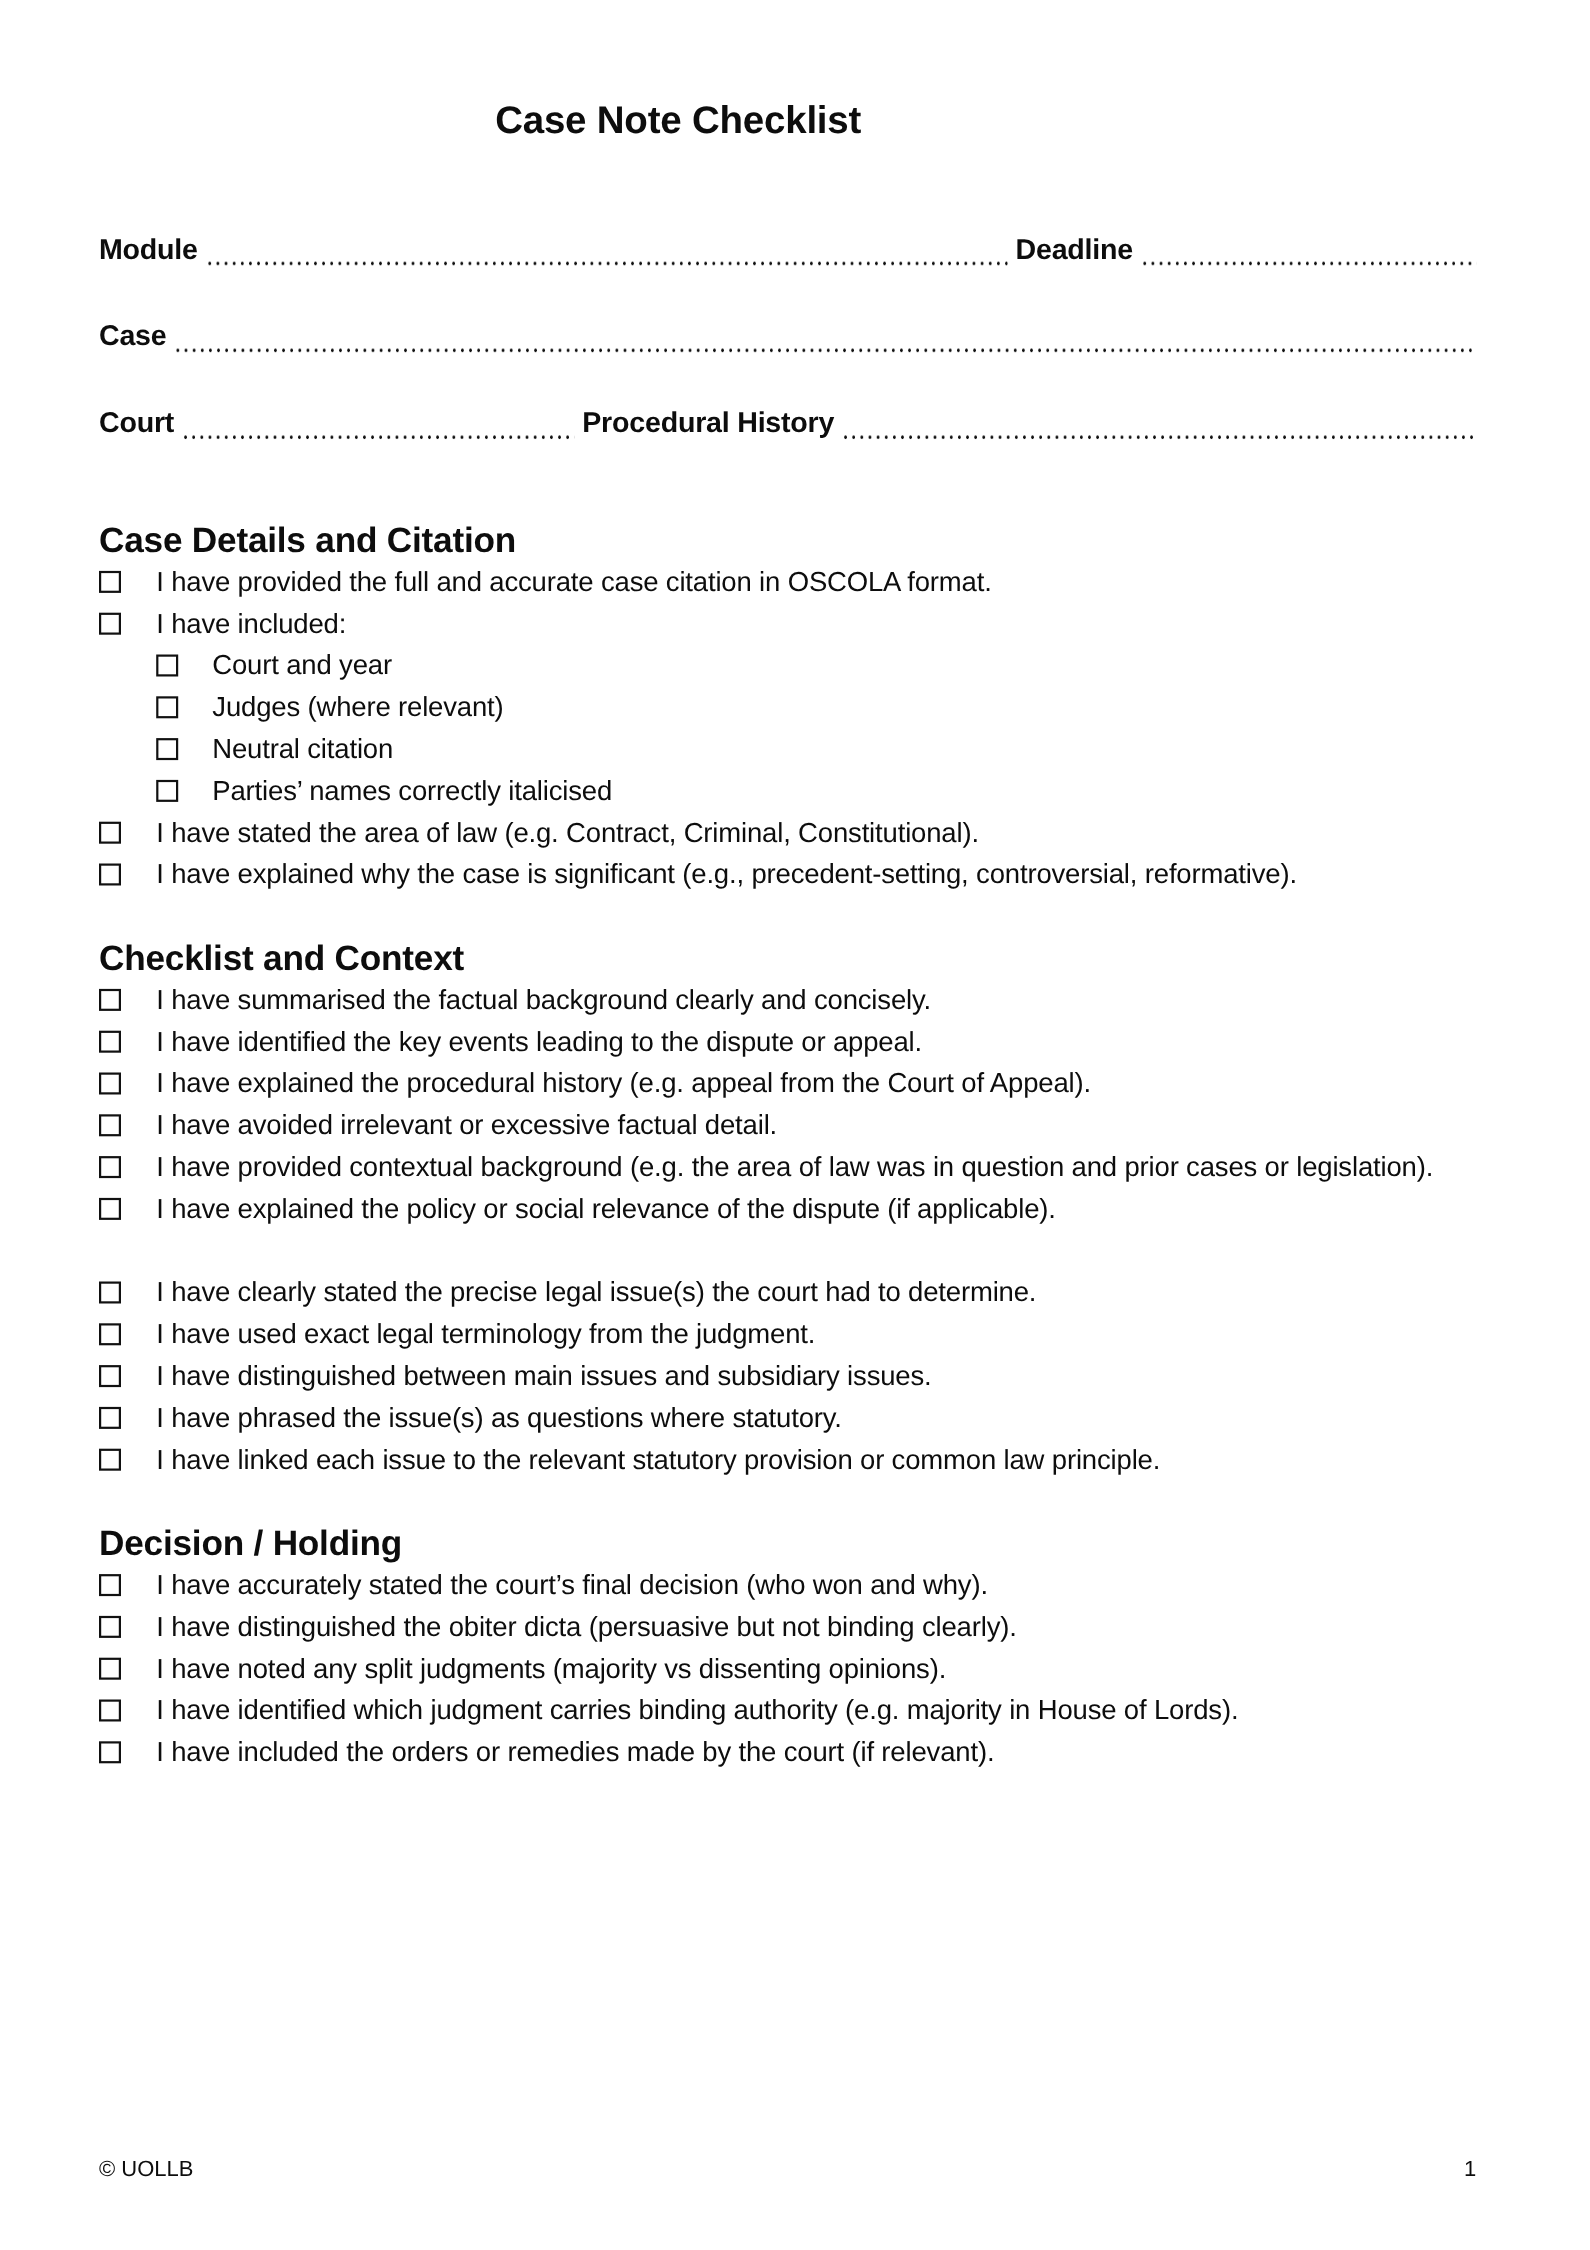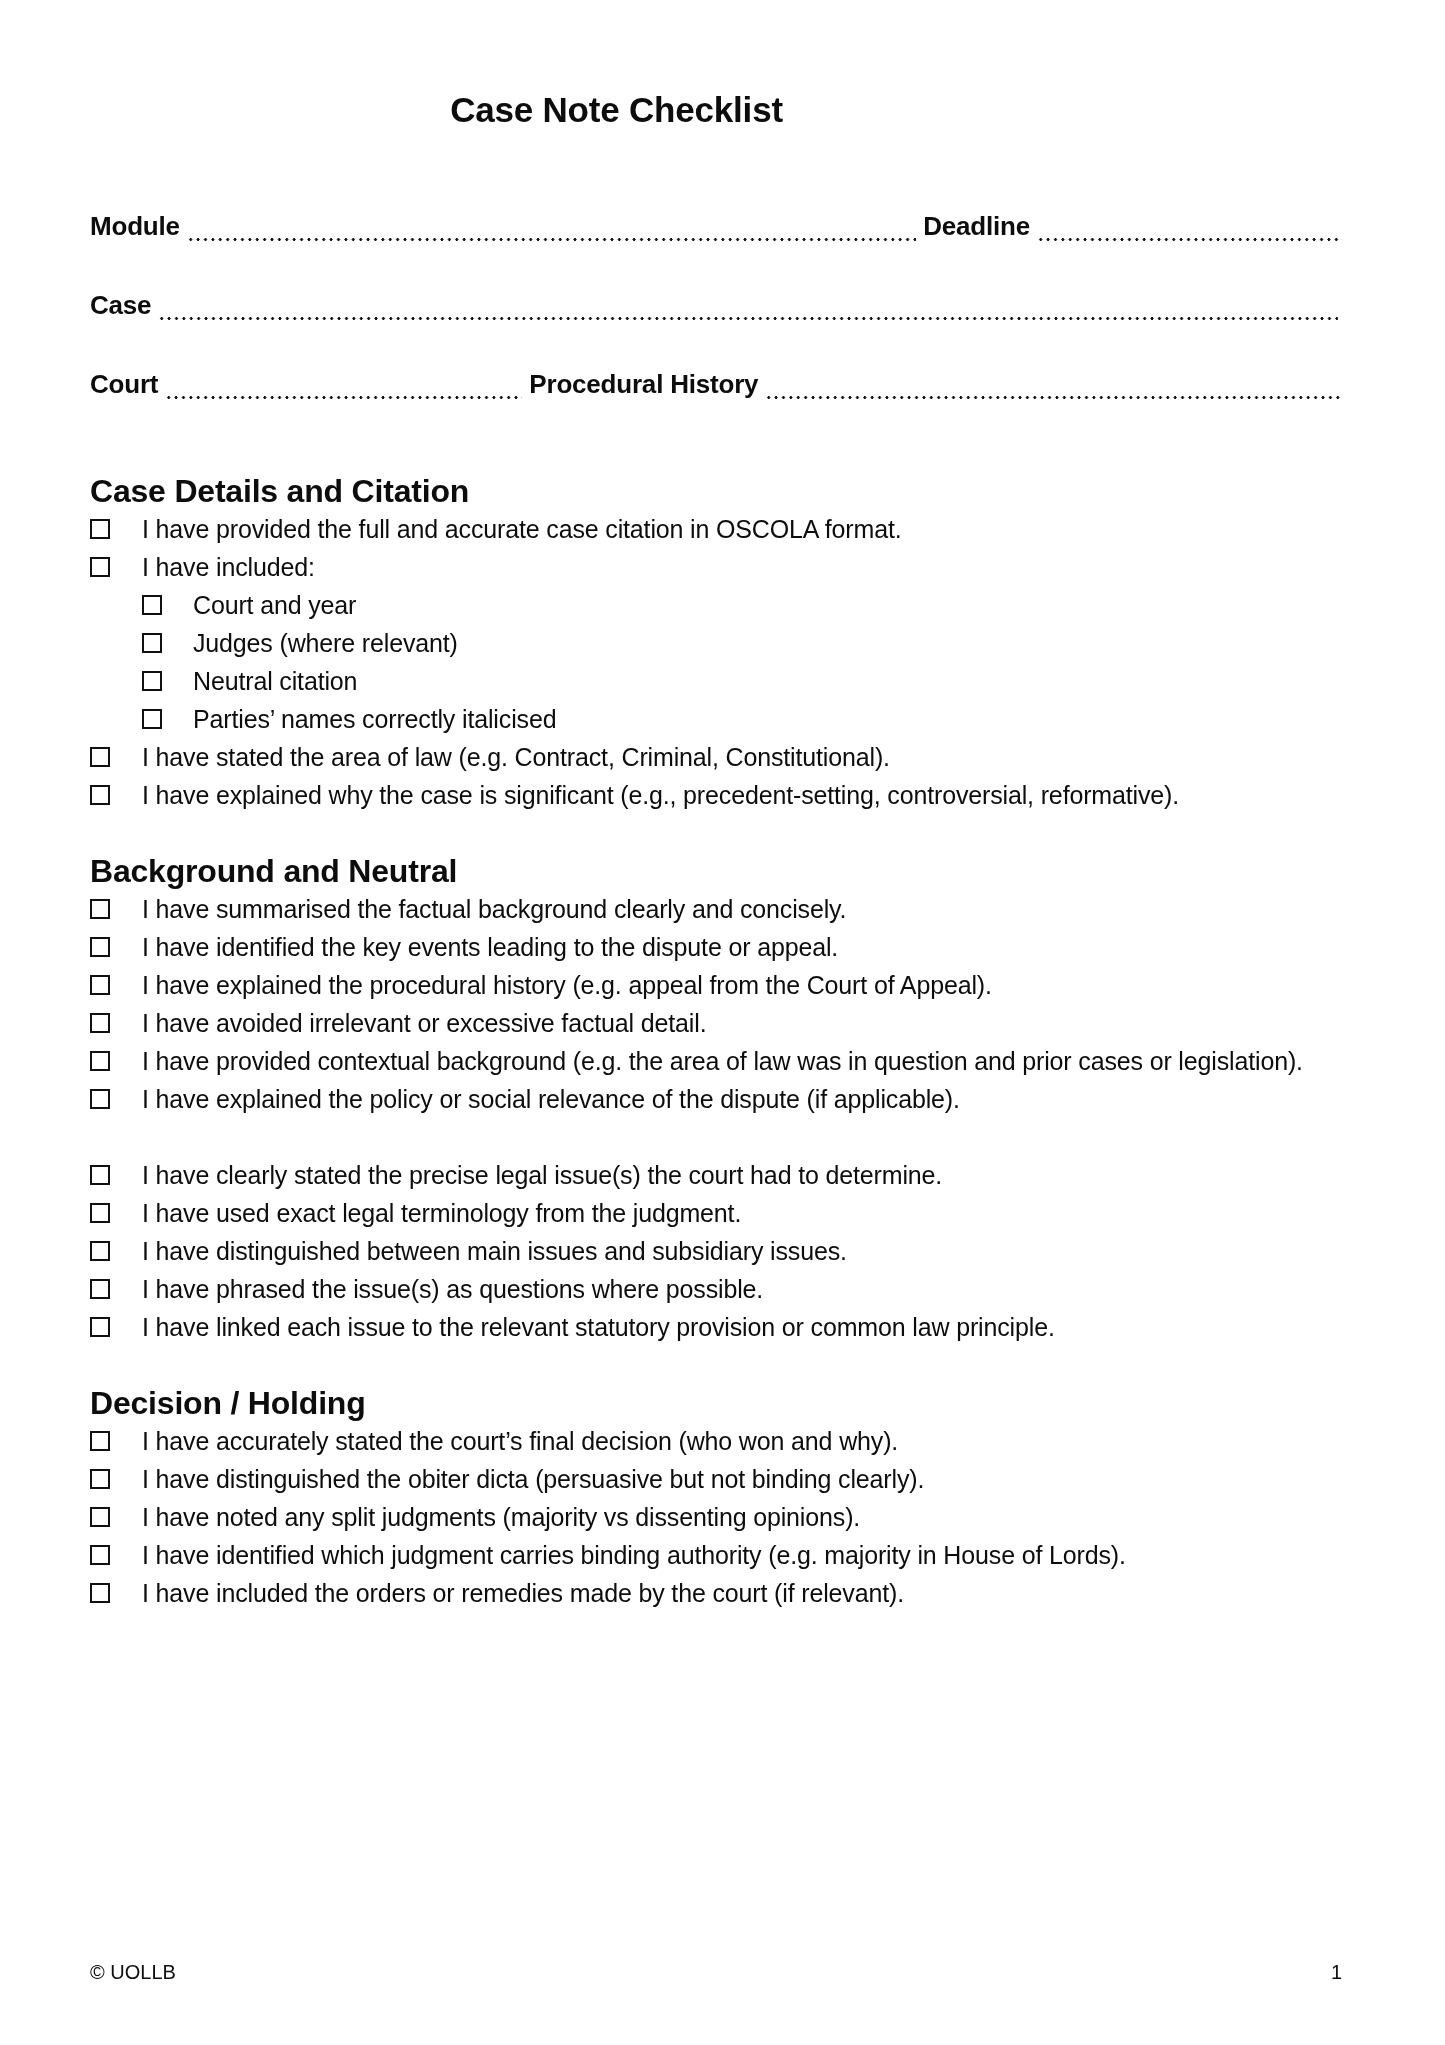--- a/index.html
+++ b/index.html
@@ -152,21 +152,21 @@
       <div class="item">
         <span class="checkbox" role="checkbox" aria-checked="false"></span>
         <span class="item-text">I have stated the area of law (e.g. Contract, Criminal, Constitutional).</span>
       </div>
       <div class="item">
         <span class="checkbox" role="checkbox" aria-checked="false"></span>
         <span class="item-text">I have explained why the case is significant (e.g., precedent-setting, controversial, reformative).</span>
       </div>
     </div>
     <div class="section">
-      <div class="section-heading">Background and Neutral</div>
+      <div class="section-heading">Checklist and Context</div>
       <div class="item">
         <span class="checkbox" role="checkbox" aria-checked="false"></span>
         <span class="item-text">I have summarised the factual background clearly and concisely.</span>
       </div>
       <div class="item">
         <span class="checkbox" role="checkbox" aria-checked="false"></span>
         <span class="item-text">I have identified the key events leading to the dispute or appeal.</span>
       </div>
       <div class="item">
         <span class="checkbox" role="checkbox" aria-checked="false"></span>
@@ -193,21 +193,21 @@
       <div class="item">
         <span class="checkbox" role="checkbox" aria-checked="false"></span>
         <span class="item-text">I have used exact legal terminology from the judgment.</span>
       </div>
       <div class="item">
         <span class="checkbox" role="checkbox" aria-checked="false"></span>
         <span class="item-text">I have distinguished between main issues and subsidiary issues.</span>
       </div>
       <div class="item">
         <span class="checkbox" role="checkbox" aria-checked="false"></span>
-        <span class="item-text">I have phrased the issue(s) as questions where possible.</span>
+        <span class="item-text">I have phrased the issue(s) as questions where statutory.</span>
       </div>
       <div class="item">
         <span class="checkbox" role="checkbox" aria-checked="false"></span>
         <span class="item-text">I have linked each issue to the relevant statutory provision or common law principle.</span>
       </div>
     </div>
     <div class="section">
       <div class="section-heading">Decision / Holding</div>
       <div class="item">
         <span class="checkbox" role="checkbox" aria-checked="false"></span>

